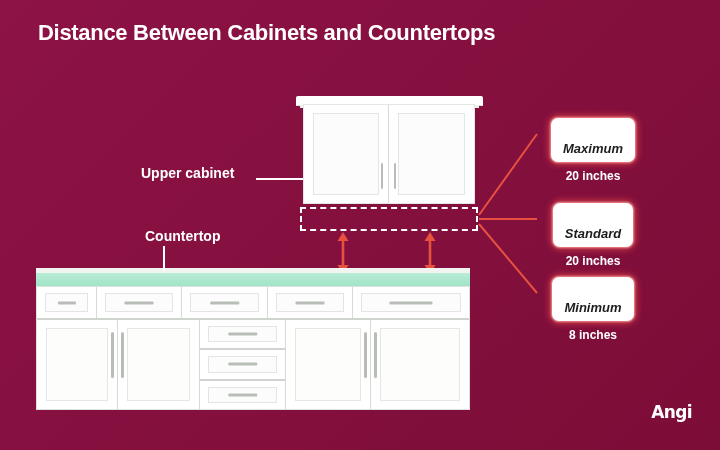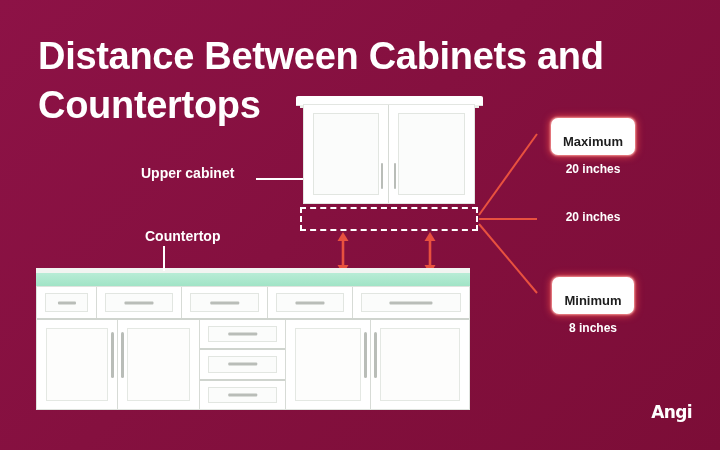--- a/index.html
+++ b/index.html
@@ -18,24 +18,24 @@
     height: 450px;
     overflow: hidden;
     background: #85103f;
     background: linear-gradient(135deg, #8d1246 0%, #85103f 45%, #7c0d37 100%);
   }
 
   
   .title {
     position: absolute;
     left: 38px;
-    top: 32px;
+    top: 19px;
     width: 600px;
     color: #ffffff;
-    font-size: 38px;
+    font-size: 22px;
     font-weight: bold;
     line-height: 1.28;
     letter-spacing: -0.3px;
     white-space: pre-line;
   }
 
   
   .upper-cab {
     position: absolute;
     left: 303px;
@@ -216,25 +216,26 @@
     position: absolute;
     width: 106px;
     text-align: center;
   }
   .callout .chip {
     display: inline-block;
     background: #ffffff;
     color: #1d1d1d;
     font-size: 13px;
     font-weight: bold;
-    padding: 16px 12px 6px;
+    padding: 23px 12px 6px;
     border-radius: 7px;
     box-shadow: 0 0 7px 2px rgba(235, 70, 70, 0.85),
                 0 0 2px 1px rgba(255,255,255,0.9);
     white-space: nowrap;
+    font-style: italic;
   }
   .callout .sub-val {
     margin-top: 7px;
     color: #ffffff;
     font-size: 12px;
     font-weight: bold;
   }
   #callout-max { left: 540px; top: 118px; }
   #callout-std { left: 540px; top: 203px; }
   #callout-min { left: 540px; top: 277px; }
@@ -398,20 +399,21 @@
     <line x1="479" y1="219" x2="537" y2="219" stroke="#e8513f" stroke-width="2"></line>
     <line x1="479" y1="224" x2="537" y2="293" stroke="#e8513f" stroke-width="2"></line>
   </svg>
 
   <div class="callout" id="callout-max">
     <div class="chip">Maximum</div>
     <div class="sub-val">20 inches</div>
   </div>
 
   <div class="callout" id="callout-std">
+    <div class="chip">Standard</div>
     <div class="sub-val">20 inches</div>
   </div>
 
   <div class="callout" id="callout-min">
     <div class="chip">Minimum</div>
     <div class="sub-val">8 inches</div>
   </div>
 
   <div class="annot" id="annot-upper">Upper cabinet</div>
   <div class="leader-h" id="leader-upper"></div>

